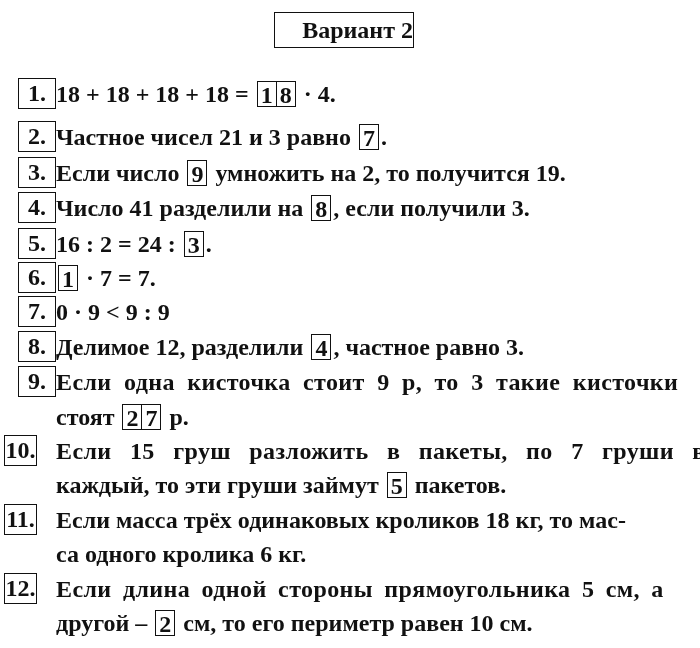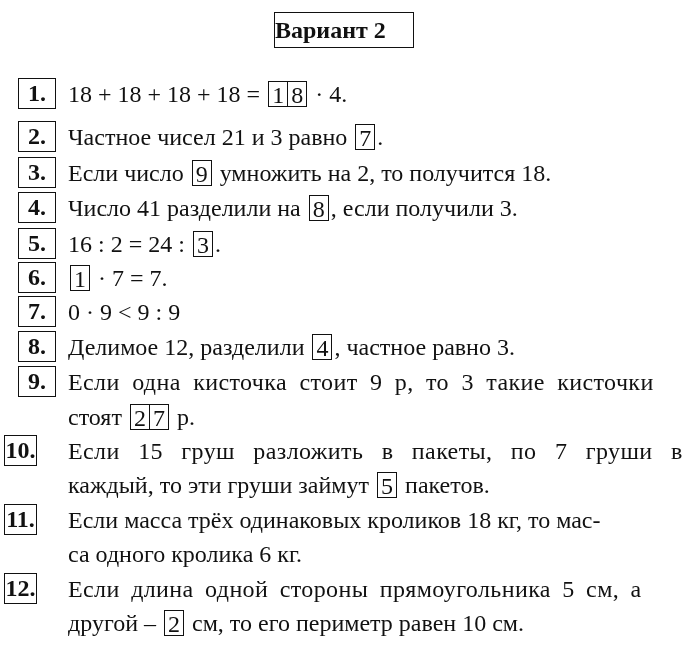--- a/index.html
+++ b/index.html
@@ -1,26 +1,26 @@
 <!DOCTYPE html>
 <html><head>
 <meta charset="utf-8">
 <style>
   html, body { margin: 0; padding: 0; background: #ffffff; }
   body { width: 700px; height: 648px; position: relative; overflow: hidden;
          font-family: "Liberation Serif", "DejaVu Serif", serif; color: #111; }
   .title-box { position: absolute; left: 274px; top: 12px; width: 140px; height: 36px;
-               border: 1.5px solid #111; box-sizing: border-box; text-align: left;
+               border: 1.5px solid #111; box-sizing: border-box; text-align: right;
                font-weight: bold; font-size: 24px; line-height: 34px; }
   .row { position: absolute; left: 0; height: 32px; font-size: 24px; line-height: 32px; white-space: nowrap; }
   .num { position: absolute; top: 0; height: 31px; border: 1.5px solid #111; box-sizing: border-box;
          font-weight: bold; font-size: 24px; line-height: 29px; text-align: center; }
   .num.s { left: 18px; width: 38px; }
   .num.w { left: 4px; width: 33px; }
-  .txt { position: absolute; left: 68px; top: 0; }
+  .txt { position: absolute; left: 56px; top: 0; font-weight: bold; }
   .ans { display: inline-block; border: 1.2px solid #111; height: 26px; line-height: 26px;
          min-width: 20px; padding: 0 3px; text-align: center; vertical-align: middle;
          box-sizing: border-box; position: relative; top: -2px; margin: 0 2px; }
   .ans + .ans { margin-left: -3px; }
   .just { letter-spacing: 0.4px; word-spacing: 6px; }
 </style>
 </head>
 <body>
 
 <div class="title-box">Вариант 2</div>
@@ -35,21 +35,21 @@
 <div class="row" style="top:121px;">
   <div class="num s">2.</div>
   <div class="txt">
     <span>Частное чисел 21 и 3 равно </span><span class="ans">7</span><span>.</span>
   </div>
 </div>
 
 <div class="row" style="top:157px;">
   <div class="num s">3.</div>
   <div class="txt">
-    <span>Если число </span><span class="ans">9</span><span> умножить на 2, то получится 18.</span>
+    <span>Если число </span><span class="ans">9</span><span> умножить на 2, то получится 19.</span>
   </div>
 </div>
 
 <div class="row" style="top:192px;">
   <div class="num s">4.</div>
   <div class="txt">
     <span>Число 41 разделили на </span><span class="ans">8</span><span>, если получили 3.</span>
   </div>
 </div>
 

